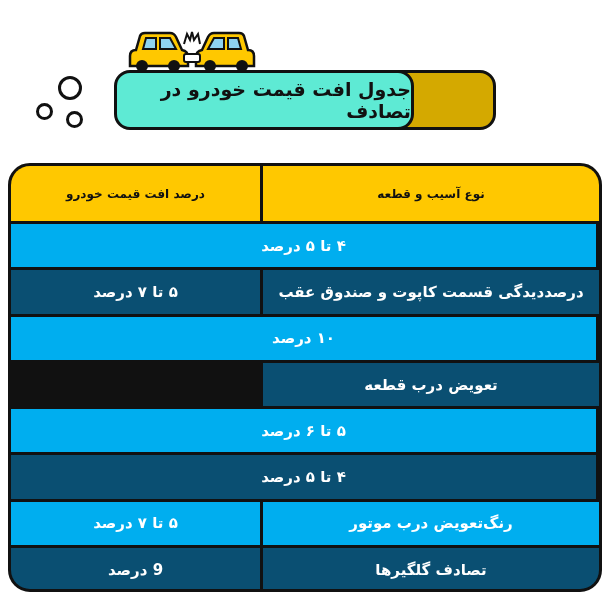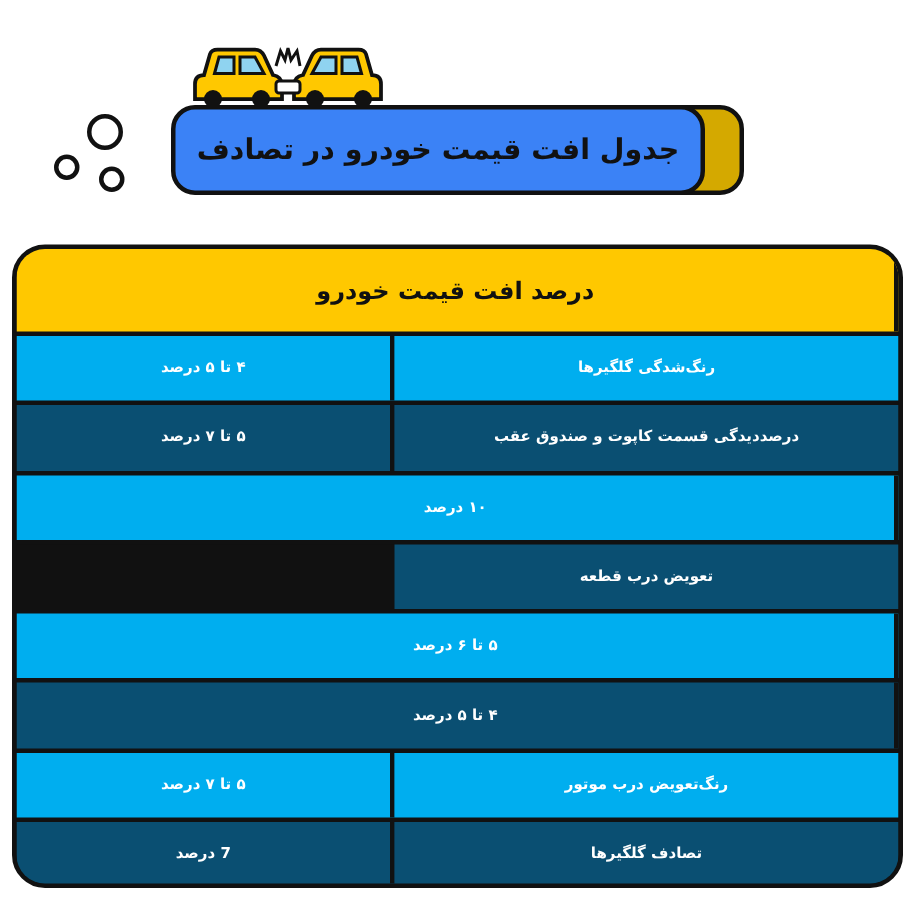--- a/index.html
+++ b/index.html
@@ -9,34 +9,34 @@
     .bubbles { position: absolute; left: 36px; top: 76px; width: 60px; height: 60px; }
     .bubble { position: absolute; border: 3px solid #111; border-radius: 50%; background: #fff; }
     .b1 { left: 22px; top: 0; width: 24px; height: 24px; }
     .b2 { left: 0; top: 27px; width: 17px; height: 17px; }
     .b3 { left: 30px; top: 35px; width: 17px; height: 17px; }
 
     .cars { position: absolute; left: 126px; top: 30px; width: 132px; height: 44px; }
 
     .banner-back { position: absolute; left: 126px; top: 70px; width: 370px; height: 60px;
       background: #d4a900; border: 3px solid #111; border-radius: 16px; }
-    .banner { position: absolute; left: 114px; top: 70px; width: 356px; height: 60px;
-      background: #3b82f6; border: 3px solid #111; border-radius: 16px;
+    .banner { position: absolute; left: 114px; top: 70px; width: 300px; height: 60px;
+      background: #5eead4; border: 3px solid #111; border-radius: 16px;
       display: flex; align-items: center; justify-content: center; }
     .banner-title { font-size: 19px; font-weight: bold; color: #111; direction: rtl; }
 
     .table { position: absolute; left: 8px; top: 163px; width: 594px; height: 429px;
       border: 3px solid #111; border-radius: 22px; overflow: hidden; background: #111; }
     .row { display: flex; flex-direction: row-reverse; height: 46.3px; border-top: 3px solid #111; }
     .row.head { height: 55px; border-top: none; }
     .cell { display: flex; align-items: center; justify-content: center; direction: rtl;
-      font-size: 10px; font-weight: bold; color: #fff; }
+      font-size: 15px; font-weight: bold; color: #fff; }
     .cell.part { width: 336px; }
     .cell.pct { flex: 1; border-right: 3px solid #111; }
-    .head .cell { background: #ffc800; color: #111; font-size: 16px; }
+    .head .cell { background: #ffc800; color: #111; font-size: 12px; }
     .row.light .cell { background: #00aeef; }
     .row.dark .cell { background: #0a4f72; }
   </style>
 </head>
 <body>
 
 <div class="bubbles">
   <div class="bubble b1"></div>
   <div class="bubble b2"></div>
   <div class="bubble b3"></div>
@@ -60,24 +60,24 @@
   <rect x="58" y="24" width="16" height="8" rx="2" fill="#fff" stroke="#111" stroke-width="2"></rect>
 </svg>
 
 <div class="banner-back"></div>
 <div class="banner">
   <span class="banner-title">جدول افت قیمت خودرو در تصادف</span>
 </div>
 
 <div class="table">
   <div class="row head">
+    <div class="cell part">نوع آسیب و قطعه</div>
     <div class="cell pct">درصد افت قیمت خودرو</div>
   </div>
   <div class="row light">
-    <div class="cell part">رنگ‌شدگی گلگیرها</div>
     <div class="cell pct">۴ تا ۵ درصد</div>
   </div>
   <div class="row dark">
     <div class="cell part">درصد‌دیدگی قسمت کاپوت و صندوق عقب</div>
     <div class="cell pct">۵ تا ۷ درصد</div>
   </div>
   <div class="row light">
     <div class="cell pct">۱۰ درصد</div>
   </div>
   <div class="row dark">
@@ -88,15 +88,15 @@
   </div>
   <div class="row dark">
     <div class="cell pct">۴ تا ۵ درصد</div>
   </div>
   <div class="row light">
     <div class="cell part">رنگ‌تعویض درب موتور</div>
     <div class="cell pct">۵ تا ۷ درصد</div>
   </div>
   <div class="row dark">
     <div class="cell part">تصادف گلگیرها</div>
-    <div class="cell pct">7 درصد</div>
+    <div class="cell pct">9 درصد</div>
   </div>
 </div>
 
 </body></html>

